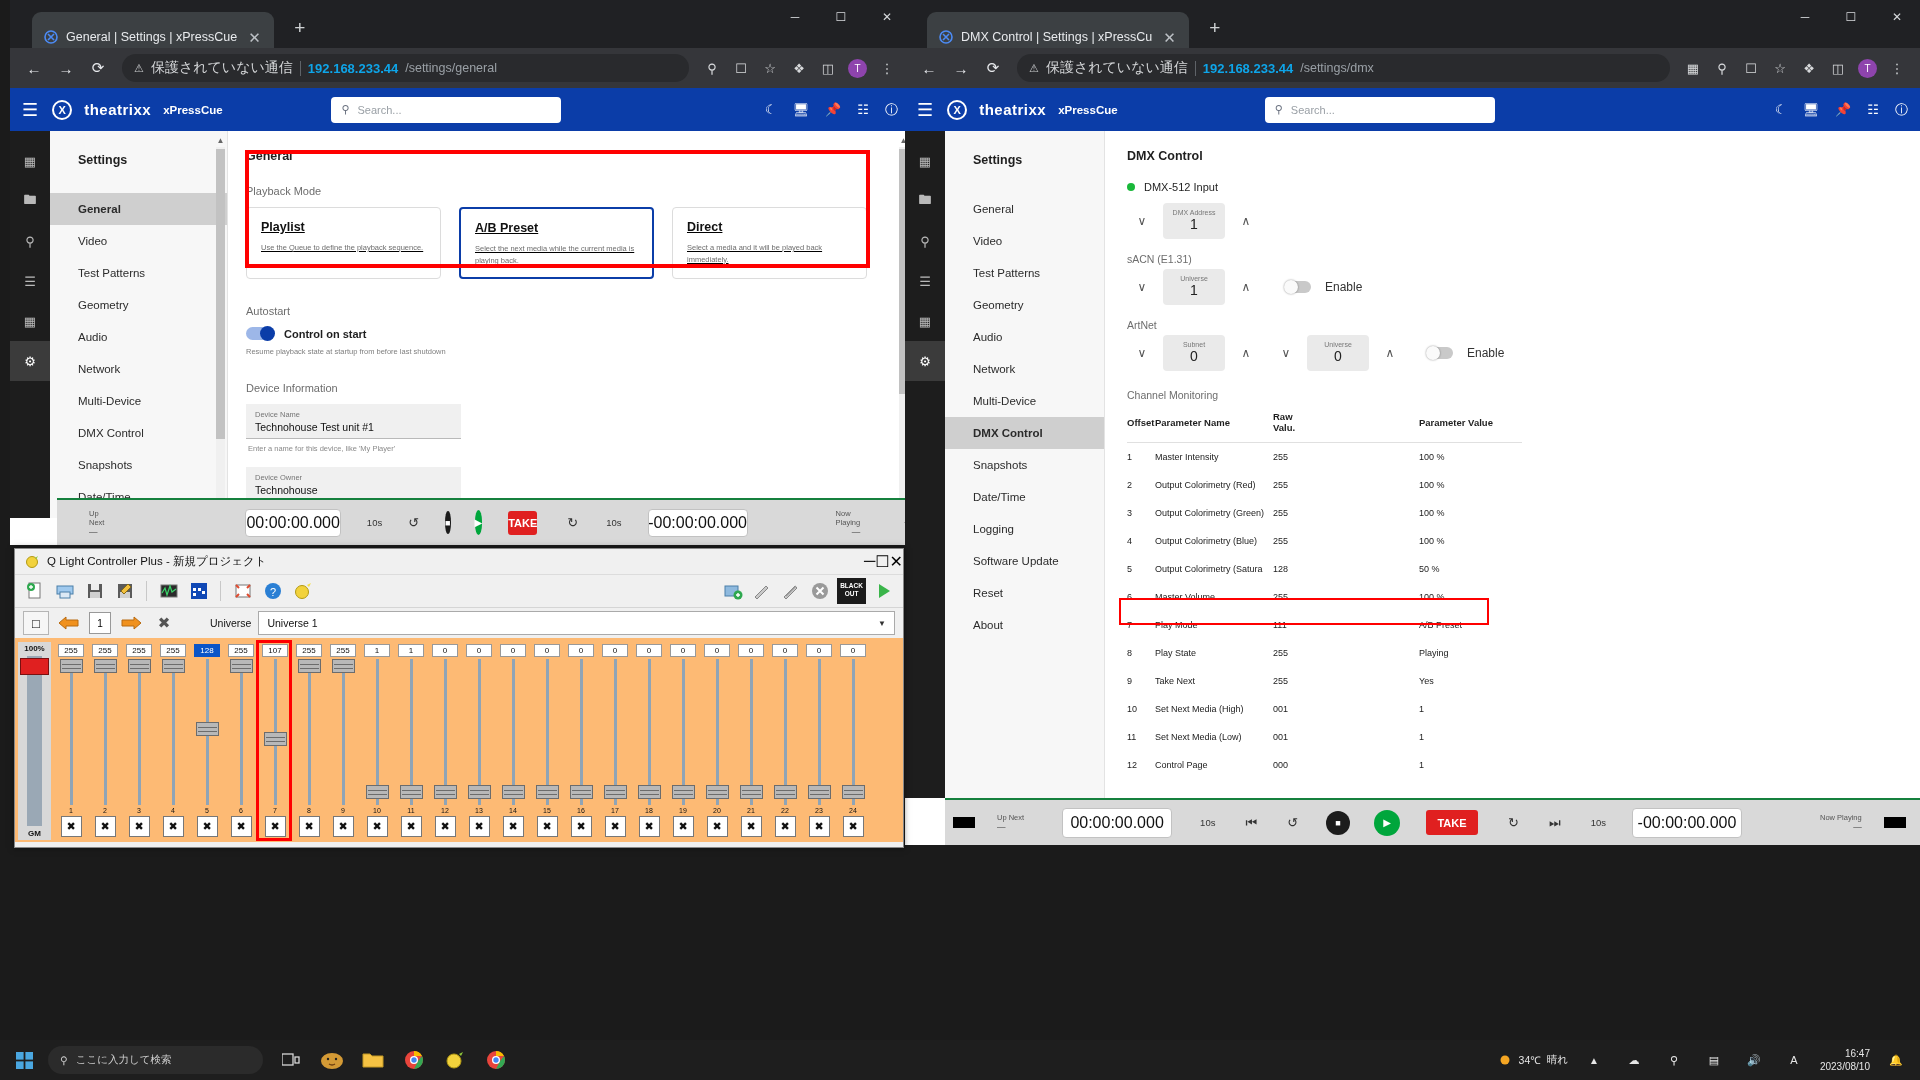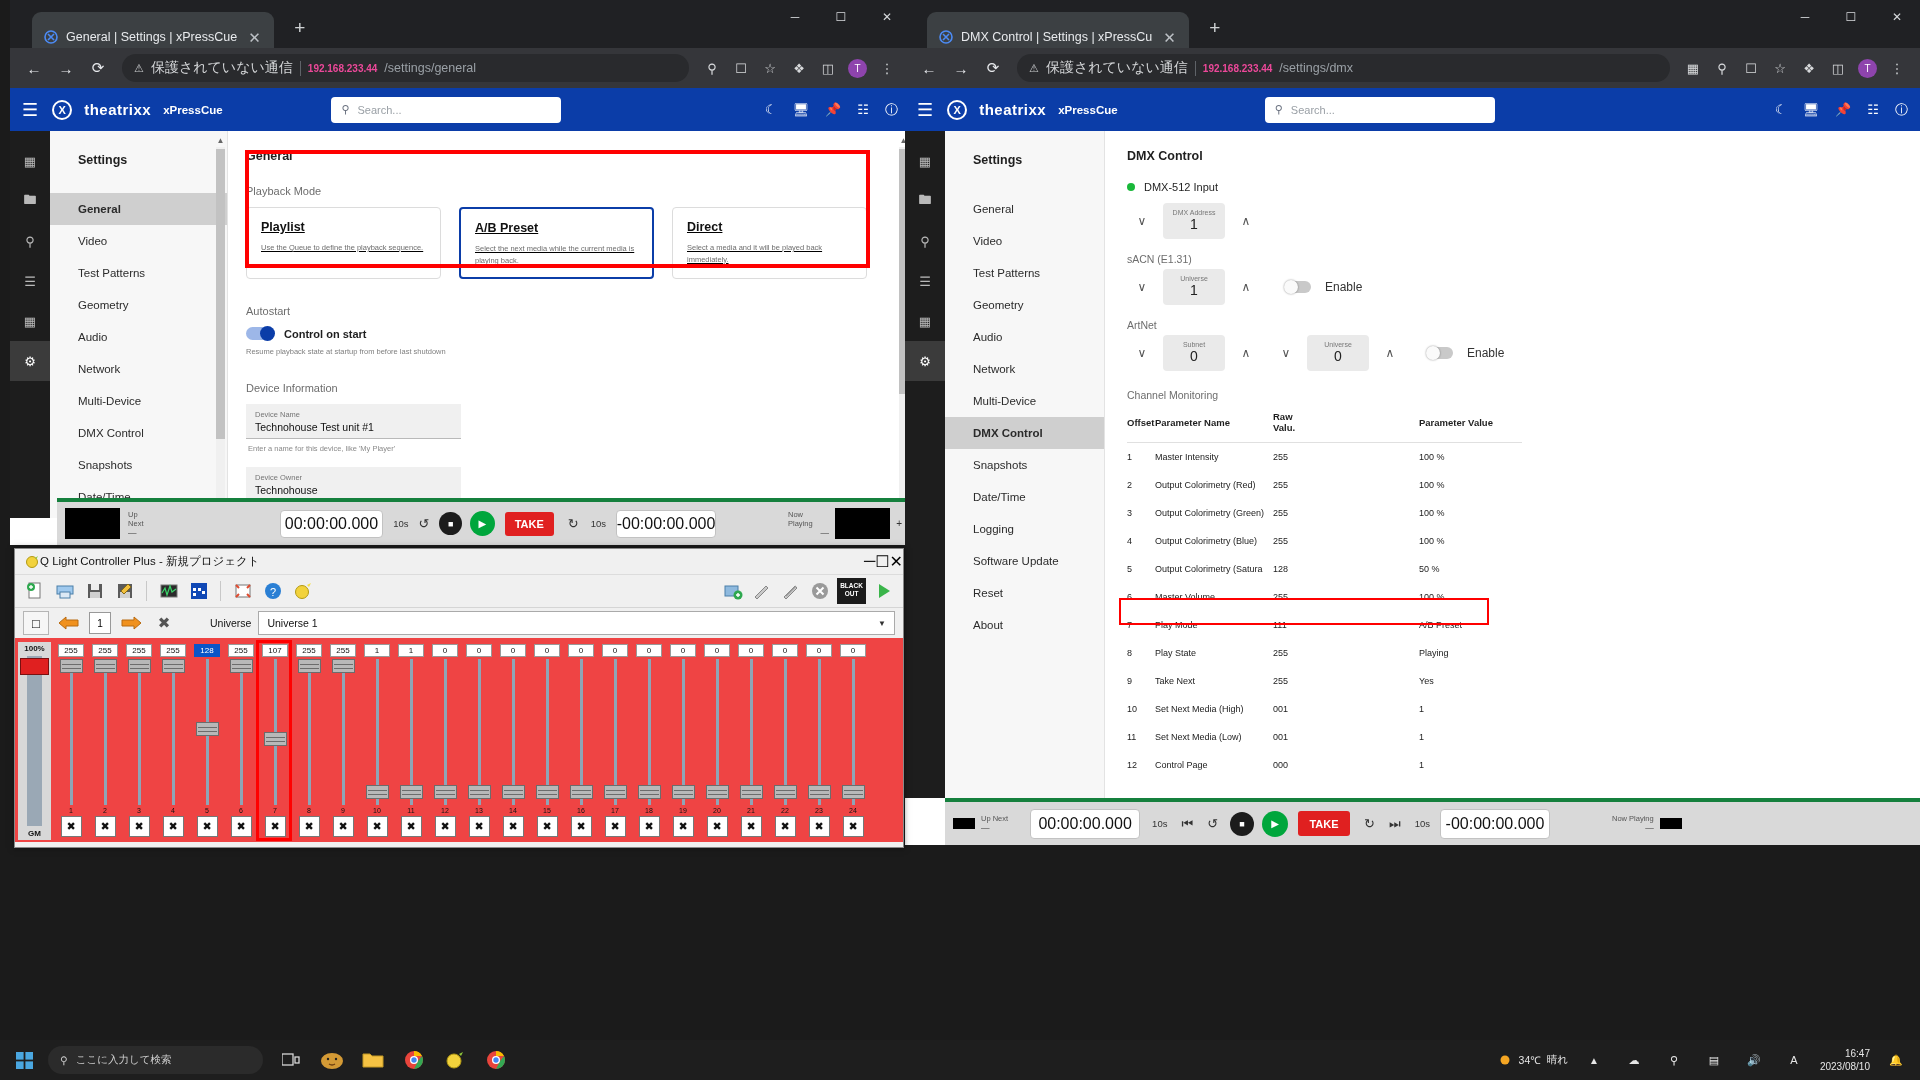--- a/index.html
+++ b/index.html
@@ -27,21 +27,21 @@
 
   .chrome-bar { background:#35363a; height:40px; display:flex; align-items:center;
                 padding:0 10px; gap:4px; }
   .navbtn { width:28px; height:28px; color:#e8eaed; display:flex; align-items:center;
             justify-content:center; font-size:15px; border-radius:50%; }
   .omnibox { flex:1; background:#292a2d; height:28px; border-radius:14px; display:flex;
              align-items:center; padding:0 12px; gap:7px; margin:0 6px; min-width:0; }
   .warn-icon { color:#c7c9cb; font-size:11px; }
   .not-secure { color:#d4d6d8; font-size:14px; white-space:nowrap; }
   .omni-sep { width:1px; height:15px; background:#5f6368; }
-  .url-host { color:#ec4899; font-size:10px; font-weight:bold; }
+  .url-host { color:#0ea5e9; font-size:13px; font-weight:bold; }
   .url-path { color:#9aa0a6; font-size:12.5px; }
   .chrome-icons { display:flex; align-items:center; gap:3px; }
   .cicon { width:26px; height:26px; color:#d8dadc; display:flex; align-items:center;
            justify-content:center; font-size:13px; }
   .avatar-c { width:19px; height:19px; border-radius:50%; background:#8e44ad; color:#fff;
               font-size:10px; display:flex; align-items:center; justify-content:center; margin:0 4px; }
 
   
   .apphdr { background:#0b3da8; height:43px; display:flex; align-items:center; padding:0 12px;
             gap:14px; }
@@ -101,22 +101,22 @@
   .field-val { font-size:10.5px; color:#111; }
   .field-hint { font-size:7.5px; color:#8a8a8a; margin:5px 0 14px 2px; }
 
   .content-sb { position:absolute; right:2px; top:4px; width:9px; bottom:4px; }
   .content-sb .track { position:absolute; inset:12px 0 12px 0; background:#f0f0f0; }
   .content-sb .thumb { position:absolute; left:0; width:9px; background:#c2c2c2; }
   .content-sb .ar { position:absolute; left:0; width:9px; height:11px; color:#666; font-size:8px;
                     text-align:center; line-height:11px; }
 
   
-  .transport { background:#d9d9d9; display:flex; align-items:center; gap:0; padding:0 8px;
-               border-top:4px solid #15803d; }
+  .transport { background:#d9d9d9; display:flex; align-items:center; gap:16px; padding:0 8px;
+               border-top:2px solid #15803d; }
   .thumbbox { background:#000; }
   .upnext { display:flex; flex-direction:column; justify-content:center; }
   .upnext .t1 { font-size:7.5px; color:#555; }
   .upnext .t2 { font-size:8.5px; color:#555; }
   .tcode { background:#fff; border:1px solid #c2c2c2; border-radius:4px; font-size:16px;
            color:#111; display:flex; align-items:center; justify-content:center; }
   .tsmall { font-size:9.5px; color:#333; }
   .tbtn { border-radius:50%; display:flex; align-items:center; justify-content:center; color:#fff; }
   .tbtn.stop { background:#1c1c1c; }
   .tbtn.play { background:#00a63c; }
@@ -154,37 +154,37 @@
   .col-raw { width:34px; }
   .col-bar { width:112px; }
   .bar { height:3px; background:#cfcfcf; position:relative; width:100px; }
   .bar i { position:absolute; left:0; top:0; bottom:0; background:#11348f; display:block; }
   .rowhl { position:absolute; border:2px solid #ff0000; pointer-events:none; }
 
   
   .qlc { position:absolute; background:#f0f0f0; border:1px solid #888;
          box-shadow:0 0 6px rgba(0,0,0,.5); }
   .qlc-title { height:26px; background:#f0f0f0; display:flex; align-items:center;
-               padding:0 0 0 10px; border-bottom:1px solid #dcdcdc; }
+               padding:0 0 0 10px; gap:7px; border-bottom:1px solid #dcdcdc; }
   .qlc-title .ttxt { font-size:11.5px; color:#111; }
   .qlc-wc { margin-left:auto; display:flex; }
   .qlc-toolbar { height:33px; display:flex; align-items:center; padding:0 8px; gap:7px;
                  border-bottom:1px solid #d5d5d5; }
   .tbicon { width:23px; height:23px; display:flex; align-items:center; justify-content:center; }
   .tbsep { width:1px; height:20px; background:#c8c8c8; margin:0 3px; }
   .qlc-row2 { height:30px; display:flex; align-items:center; padding:0 8px; gap:7px; }
   .sqbtn { width:26px; height:24px; border:1px solid #b5b5b5; background:#f6f6f6;
            display:flex; align-items:center; justify-content:center; font-size:13px; }
   .uni-in { width:22px; height:22px; border:1px solid #999; background:#fff; font-size:10px;
             display:flex; align-items:center; justify-content:center; }
   .uni-lbl { font-size:10.5px; color:#111; margin-left:26px; }
   .uni-sel { flex:1; height:24px; border:1px solid #aaa; background:#fff; display:flex;
              align-items:center; padding:0 8px; font-size:10.5px; color:#111; }
   .uni-sel .ar { margin-left:auto; font-size:8px; color:#333; }
-  .dmxgrid { background:#ef4444; display:flex; padding:4px 2px 2px 2px; gap:0px; }
+  .dmxgrid { background:#fdba74; display:flex; padding:4px 2px 2px 2px; gap:0px; }
   .gmcol { width:33px; background:#d8d8d8; margin:0 3px 0 1px; display:flex; flex-direction:column;
            align-items:center; padding-top:2px; }
   .gm-val { font-size:8px; font-weight:bold; color:#111; background:#d8d8d8; }
   .gm-fader { width:15px; flex:1; background:#9aa8b5; position:relative; margin:3px 0; }
   .gm-knob { position:absolute; left:-7px; width:29px; height:17px; background:#e02020;
              border:1px solid #7a1010; }
   .gm-lbl { font-size:8px; font-weight:bold; color:#111; padding-bottom:2px; }
   .fcol { width:34px; display:flex; flex-direction:column; align-items:center; position:relative; }
   .fval { background:#fff; border:1px solid #999; font-size:8px; color:#111; width:26px;
           text-align:center; line-height:11px; margin-top:2px; }

